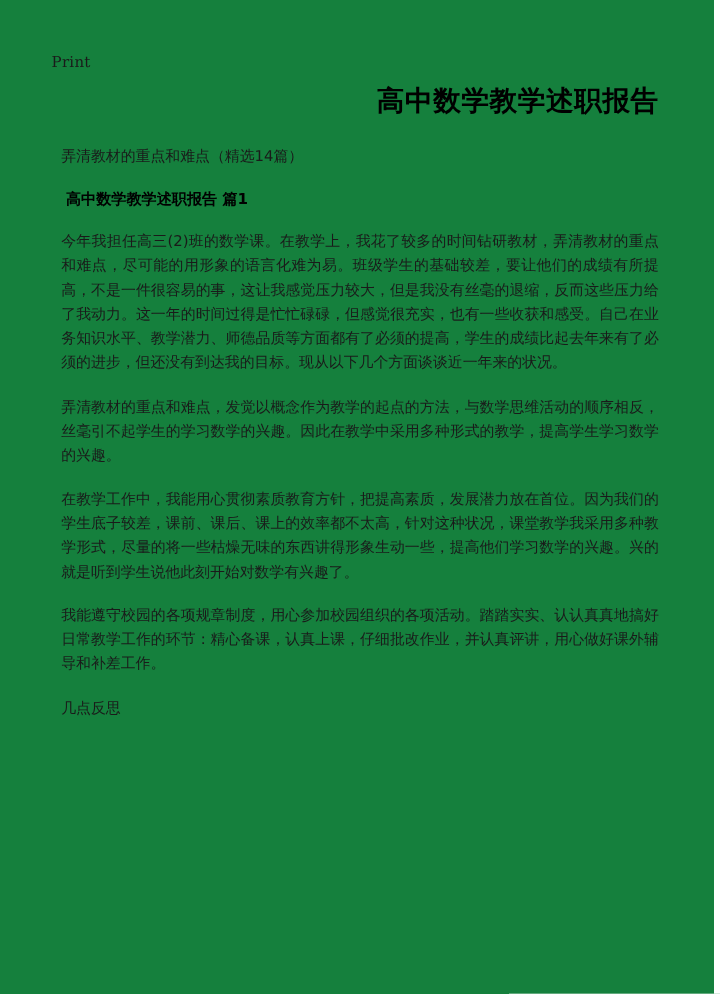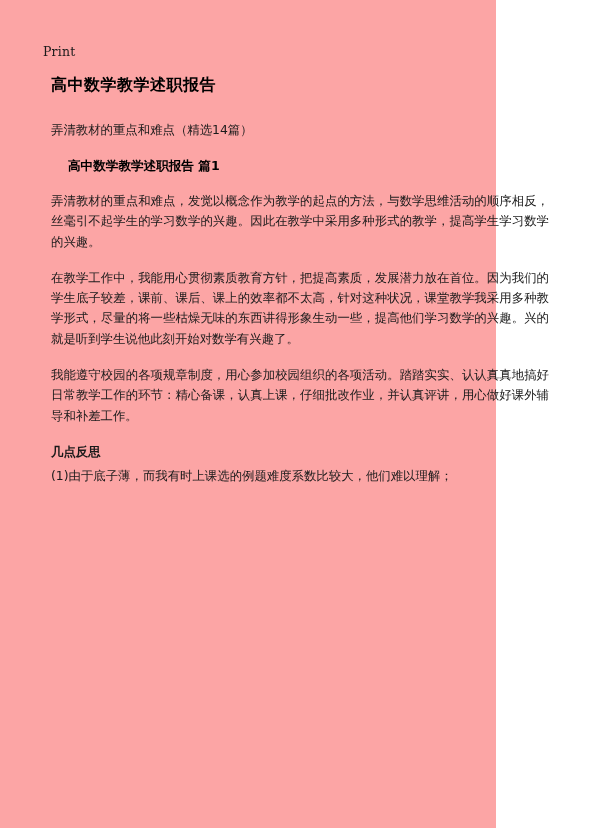--- a/index.html
+++ b/index.html
@@ -10,69 +10,69 @@
   body {
     width: 600px;
     height: 828px;
     overflow: hidden;
     font-family: "DejaVu Sans", "Liberation Sans", sans-serif;
     color: #000000;
     -webkit-font-smoothing: antialiased;
   }
   .page {
     position: relative;
-    width: 496px;
+    width: 595px;
     height: 828px;
     box-sizing: border-box;
-    background: #fca5a5;
+    background: #15803d;
   }
   .print-label {
     position: absolute;
     left: 43px;
     top: 44px;
     font-family: "DejaVu Serif", "Liberation Serif", serif;
     font-size: 12.5px;
     line-height: 15px;
     color: #1a1a1a;
     letter-spacing: 0.2px;
   }
   .content {
     position: absolute;
     left: 51px;
     top: 72px;
     width: 498px;
   }
   .doc-title {
     font-family: "DejaVu Sans", "Liberation Sans", sans-serif;
-    font-size: 16px;
+    font-size: 23px;
     font-weight: bold;
-    text-align: left;
+    text-align: right;
     line-height: 26px;
     margin: 0 0 22px 0;
     letter-spacing: 0.5px;
     color: #000;
   }
   .subtitle {
     font-size: 12.4px;
     line-height: 19px;
     margin: 0 0 17px 0;
     color: #1a1a1a;
   }
   .section-heading {
     font-size: 12.6px;
     font-weight: bold;
     line-height: 19px;
-    margin: 0 0 16px 17px;
+    margin: 0 0 16px 4px;
     color: #000;
   }
   .plain-heading {
     font-size: 12.4px;
-    font-weight: bold;
+    font-weight: normal;
     line-height: 20px;
-    margin: 0 0 4px 0;
+    margin: 0 0 16px 0;
     color: #1a1a1a;
   }
   p.para {
     font-size: 12.4px;
     line-height: 20.3px;
     margin: 0 0 16px 0;
     text-align: justify;
     text-justify: inter-ideograph;
     color: #1a1a1a;
     word-break: break-all;
@@ -89,27 +89,27 @@
   <div class="print-label">Print</div>
 
   <div class="content">
 
     <h1 class="doc-title">高中数学教学述职报告</h1>
 
     <div class="subtitle">弄清教材的重点和难点（精选14篇）</div>
 
     <div class="section-heading">高中数学教学述职报告 篇1</div>
 
+    <p class="para">今年我担任高三(2)班的数学课。在教学上，我花了较多的时间钻研教材，弄清教材的重点和难点，尽可能的用形象的语言化难为易。班级学生的基础较差，要让他们的成绩有所提高，不是一件很容易的事，这让我感觉压力较大，但是我没有丝毫的退缩，反而这些压力给了我动力。这一年的时间过得是忙忙碌碌，但感觉很充实，也有一些收获和感受。自己在业务知识水平、教学潜力、师德品质等方面都有了必须的提高，学生的成绩比起去年来有了必须的进步，但还没有到达我的目标。现从以下几个方面谈谈近一年来的状况。</p>
 
 
     <p class="para">弄清教材的重点和难点，发觉以概念作为教学的起点的方法，与数学思维活动的顺序相反，丝毫引不起学生的学习数学的兴趣。因此在教学中采用多种形式的教学，提高学生学习数学的兴趣。</p>
 
     <p class="para">在教学工作中，我能用心贯彻素质教育方针，把提高素质，发展潜力放在首位。因为我们的学生底子较差，课前、课后、课上的效率都不太高，针对这种状况，课堂教学我采用多种教学形式，尽量的将一些枯燥无味的东西讲得形象生动一些，提高他们学习数学的兴趣。兴的就是听到学生说他此刻开始对数学有兴趣了。</p>
 
     <p class="para">我能遵守校园的各项规章制度，用心参加校园组织的各项活动。踏踏实实、认认真真地搞好日常教学工作的环节：精心备课，认真上课，仔细批改作业，并认真评讲，用心做好课外辅导和补差工作。</p>
 
     <div class="plain-heading">几点反思</div>
 
 
-    <p class="para">(1)由于底子薄，而我有时上课选的例题难度系数比较大，他们难以理解；</p>
 
   </div>
 </div>
 
 </body></html>

